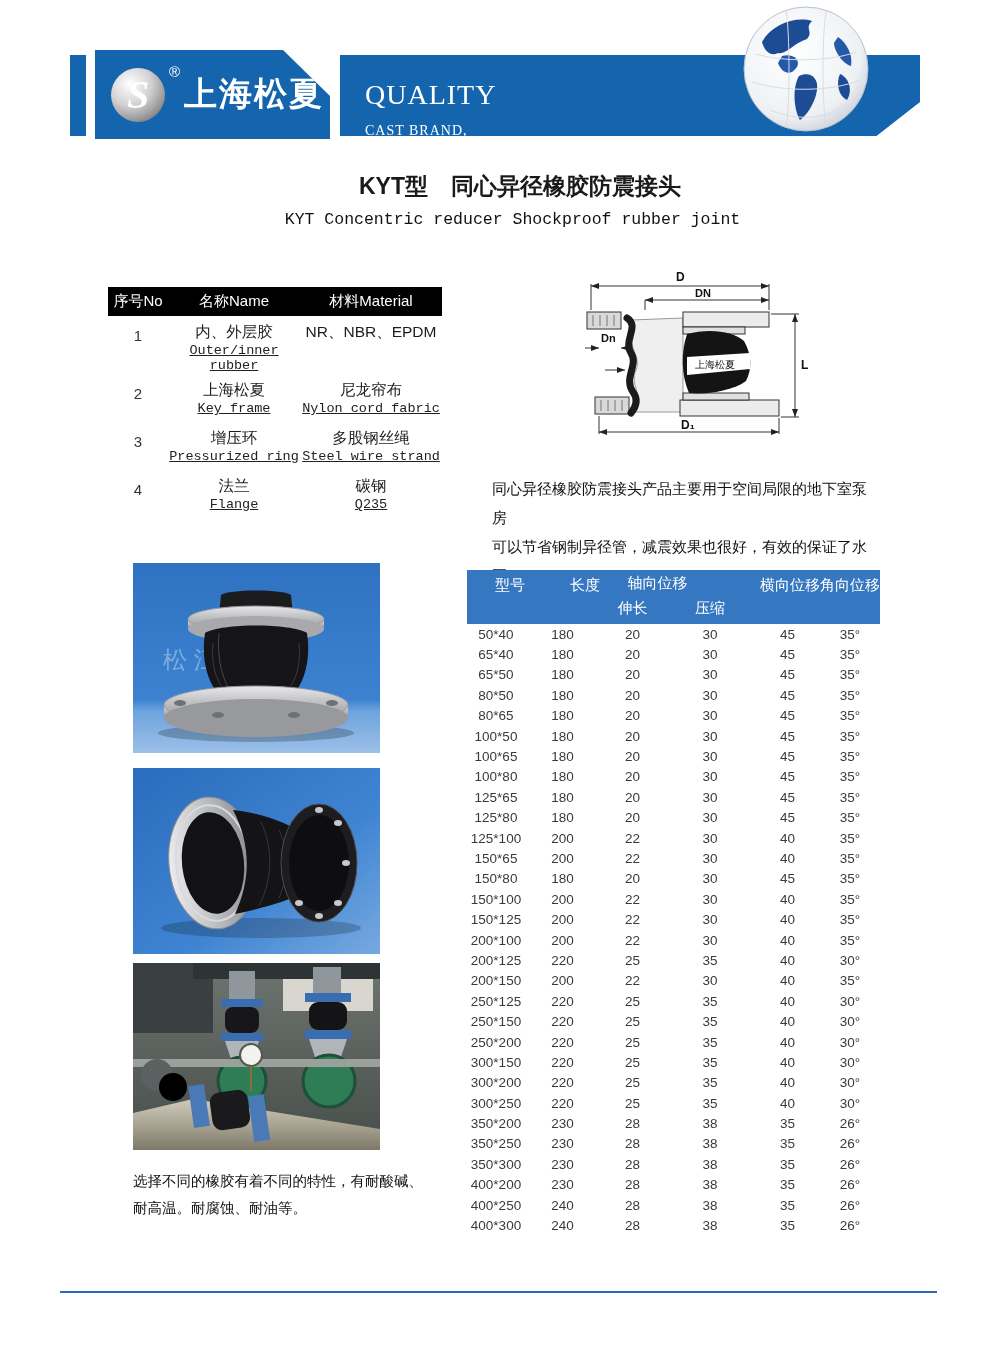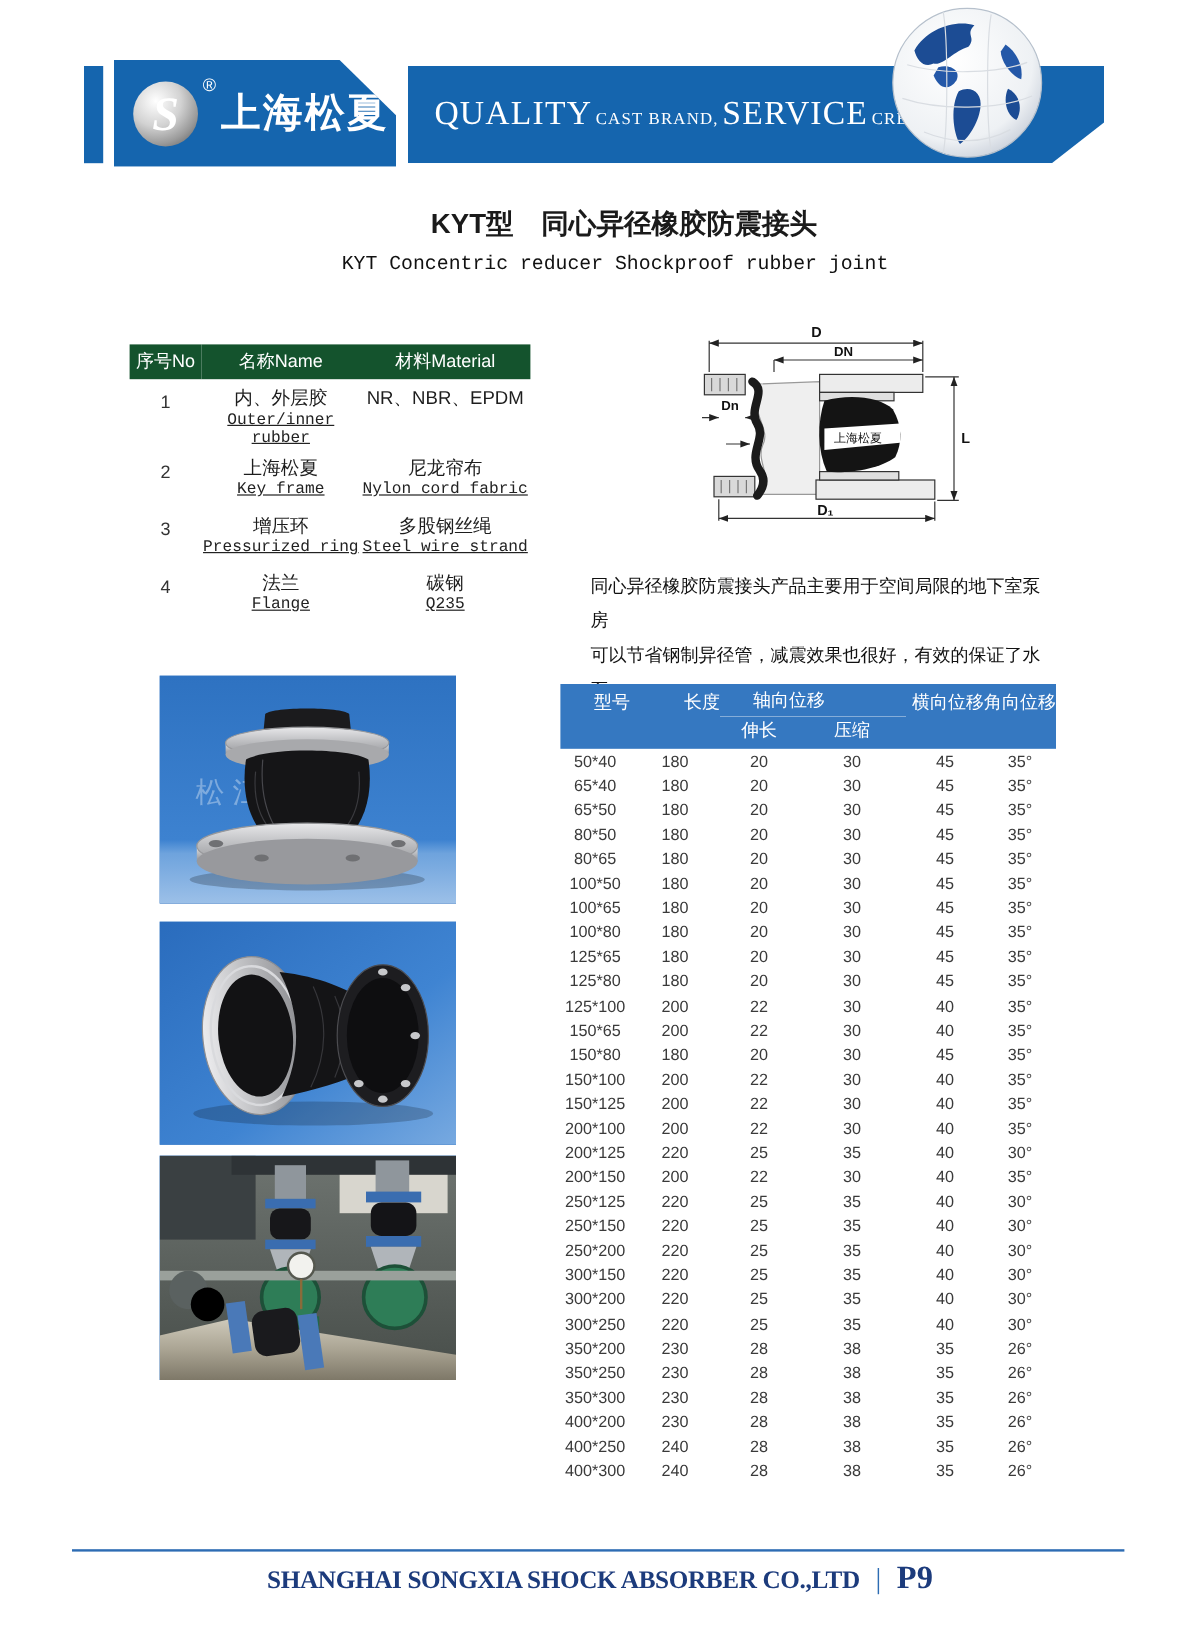--- a/index.html
+++ b/index.html
@@ -9,35 +9,35 @@
   
   .hdr-bar{position:absolute;left:70px;top:55px;width:16px;height:81px;background:#1565ae;}
   .logo-box{position:absolute;left:95px;top:50px;width:235px;height:89px;background:#1565ae;
             clip-path:polygon(0 0,188px 0,235px 46px,235px 100%,0 100%);
             display:flex;align-items:center;padding-left:14px;box-sizing:border-box;}
   .logo-reg{color:#fff;font-size:15px;align-self:flex-start;margin:13px 0 0 2px;}
   .logo-text{color:#fff;font-size:33px;font-weight:bold;letter-spacing:2px;margin-left:4px;}
   .banner{position:absolute;left:340px;top:55px;width:580px;height:81px;background:#1565ae;
           clip-path:polygon(0 0,100% 0,100% 58%,92.5% 100%,0 100%);
           display:flex;align-items:baseline;padding:24px 0 0 22px;box-sizing:border-box;
-          color:#fff;font-family:"Liberation Serif",serif;white-space:nowrap;}
+          color:#fff;font-family:"Liberation Serif",serif;white-space:nowrap;flex-direction:column;}
   .slg-big{font-size:28px;letter-spacing:1px;}
   .slg-sm{font-size:14px;letter-spacing:1px;margin:12px 3px;}
   .globe{position:absolute;left:742px;top:2px;z-index:2;}
 
   
   .title{position:absolute;left:0;top:171px;width:1000px;padding-left:40px;box-sizing:border-box;
          text-align:center;font-size:23px;font-weight:bold;color:#1a1a1a;}
   .subtitle{position:absolute;left:0;top:210px;width:1000px;padding-left:25px;box-sizing:border-box;
             text-align:center;font-family:"Liberation Mono","DejaVu Sans Mono",monospace;
             font-size:16.5px;color:#111;}
 
   
   .parts{position:absolute;left:108px;top:287px;width:334px;border-collapse:collapse;table-layout:fixed;}
-  .parts th{background:#14532d;color:#fff;font-weight:normal;font-size:15px;height:29px;padding:0;}
+  .parts th{background:#000000;color:#fff;font-weight:normal;font-size:15px;height:29px;padding:0;}
   .parts tbody tr{height:48px;}
   .parts td{text-align:center;vertical-align:top;padding-top:6px;}
   .parts .no{font-size:15px;color:#333;padding-top:11px;}
   .parts .cn{font-size:15.5px;color:#1d1d1d;}
   .parts .en{font-family:"Liberation Mono","DejaVu Sans Mono",monospace;font-size:13.5px;color:#222;text-decoration:underline;}
 
   
   .diagram{position:absolute;left:583px;top:268px;}
   .diagram text{font-family:"Liberation Sans",sans-serif;fill:#111;}
 
@@ -606,21 +606,18 @@
       <rect x="58" y="122" width="16" height="42" fill="#4a79b8" transform="rotate(-8 66 143)"></rect>
       <rect x="118" y="132" width="16" height="46" fill="#4a79b8" transform="rotate(-8 126 155)"></rect>
       <rect x="78" y="128" width="38" height="38" rx="10" fill="#1a1a1d" transform="rotate(-8 97 147)"></rect>
       <circle cx="118" cy="92" r="11" fill="#f2f2ee" stroke="#55584f" stroke-width="2"></circle>
       <line x1="118" y1="103" x2="118" y2="128" stroke="#8a6b3a" stroke-width="2"></line>
       <circle cx="24" cy="112" r="16" fill="#5a6160"></circle>
       <circle cx="40" cy="124" r="14" fill="#50575а"></circle>
     </svg>
   </div>
 
+  <div class="note">选择不同的橡胶有着不同的特性，有耐酸碱、
+耐高温。耐腐蚀、耐油等。</div>
 
   <div class="f-line"></div>
-  <div class="footer">
-    <span class="f-co">SHANGHAI SONGXIA SHOCK ABSORBER CO.,LTD</span>
-    <span class="f-div">|</span>
-    <span class="f-pg">P9</span>
-  </div>
 
 </div>
 
 </body></html>

